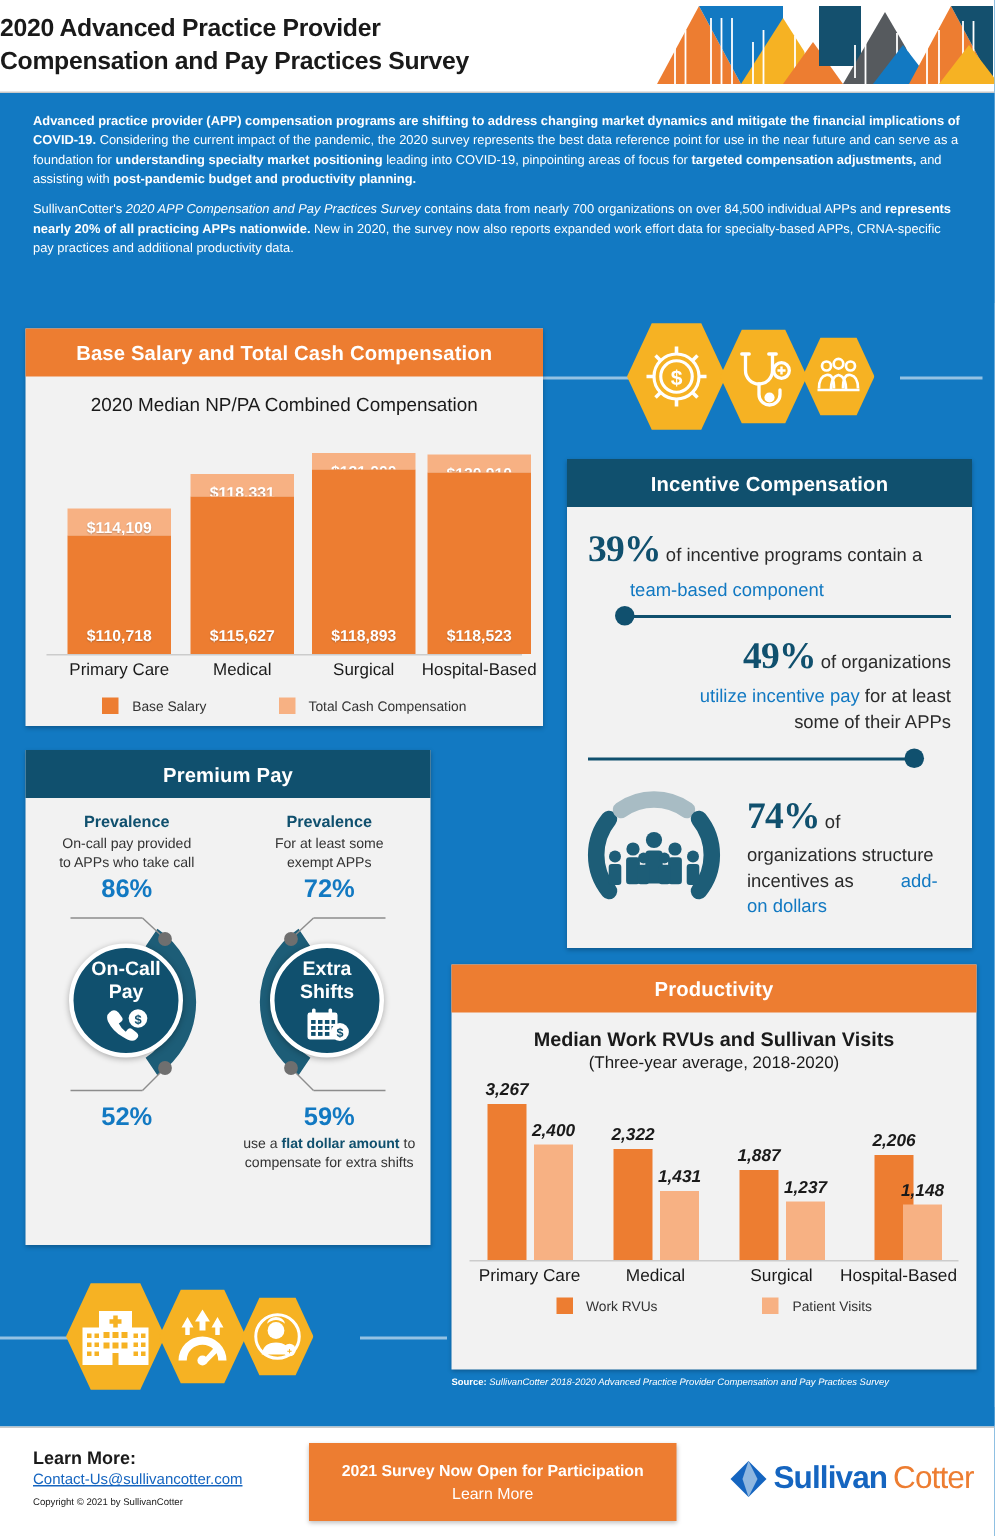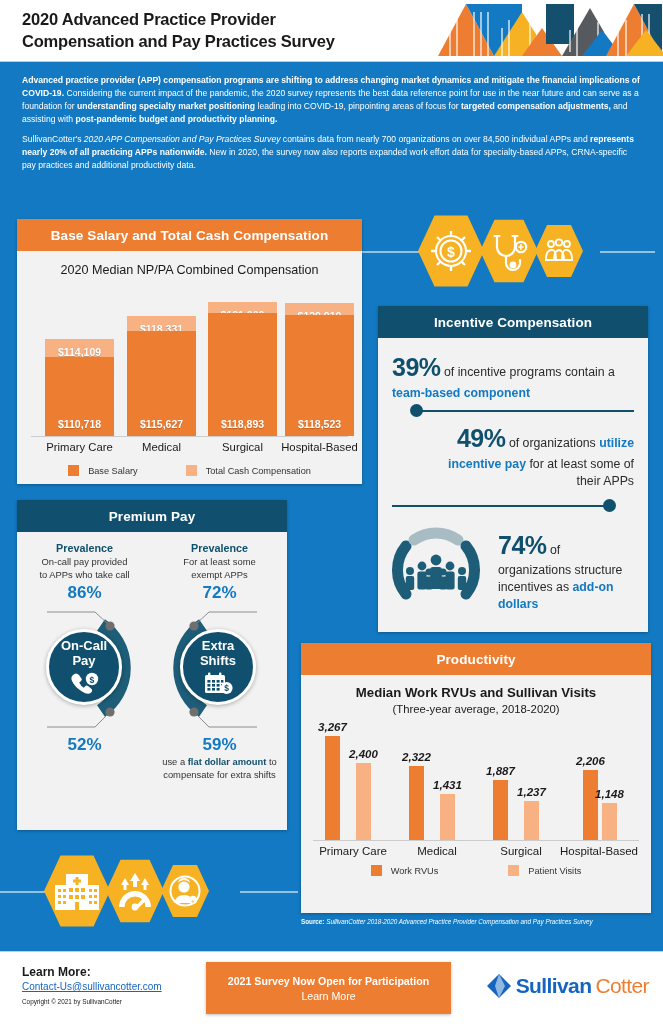--- a/index.html
+++ b/index.html
@@ -12,21 +12,21 @@
   }
   .page { position:relative; width:663px; height:1024px; background:#1279c2; }
 
   
   .header {
     position:absolute; left:0; top:0; width:663px; height:62px;
     background:#ffffff; border-bottom:1px solid #c9c9c9;
     display:flex; align-items:center;
   }
   .header-title {
-    margin-left:22px; font-size:16.5px; font-weight:bold; color:#1a1a1a;
+    font-size:16.5px; font-weight:bold; color:#1a1a1a;
     line-height:1.28; letter-spacing:-.2px; white-space:pre-line;
   }
   .header-deco { position:absolute; right:0; top:0; width:233px; height:56px; }
 
   
   .intro {
     position:absolute; left:0; top:62px; width:663px; height:140px;
     background:#1279c2; padding:12px 22px 0 22px; color:#ffffff;
   }
   .intro p { font-size:8.6px; line-height:1.52; margin-bottom:7px; }
@@ -62,22 +62,22 @@
   .c1-cats { position:relative; height:22px; margin:0 14px; }
   .c1-cat { position:absolute; top:4px; width:86px; text-align:center; font-size:11.3px; color:#1a1a1a; }
   .legend { display:flex; justify-content:center; gap:48px; margin-top:6px; }
   .legend-item { display:flex; align-items:center; gap:9px; font-size:9.2px; color:#333; }
   .swatch { width:11px; height:11px; display:block; }
 
   
   #panel-incentive { left:378px; top:306px; width:270px; height:326px; }
   .inc-body { padding:12px 14px 0 14px; }
   .inc-row { font-size:12.3px; color:#2b2b2b; line-height:1.38; }
-  .big { font-size:25px; font-weight:bold; color:#10506e; letter-spacing:-.5px; }
-  .hl { color:#1279c2; font-weight:bold; }
+  .big { font-size:25px; font-weight:bold; color:#10506e; letter-spacing:-.5px;font-family:Liberation Serif, serif; }
+  .hl { color:#1279c2; font-weight:normal;margin-left:28px; }
   .inc-sep { position:relative; height:20px; }
   .inc-sep .line { position:absolute; top:9px; height:2px; background:#10506e; }
   .inc-sep .dot { position:absolute; top:3px; width:13px; height:13px; border-radius:50%; background:#10506e; }
   .r-left { text-align:left; }
   .r-right { text-align:right; }
 
   
   #panel-premium { left:17px; top:500px; width:270px; height:330px; }
   .pp-grid { display:flex; }
   .pp-col { width:50%; text-align:center; padding-top:10px; }
@@ -96,21 +96,21 @@
     border:3px solid #ffffff; box-shadow:0 1px 4px rgba(0,0,0,.3);
   }
   .circle-badge .cb-t { font-size:13px; font-weight:bold; line-height:1.15; text-align:center; }
 
   
   #panel-prod { left:301px; top:643px; width:350px; height:270px; }
   .c2-t1 { text-align:center; font-size:13.2px; font-weight:bold; color:#1a1a1a; margin-top:10px; }
   .c2-t2 { text-align:center; font-size:12.6px; color:#1a1a1a; margin-top:1px; }
   .c2-t3 { text-align:center; font-size:11.3px; color:#1a1a1a; margin-top:3px; }
   .c2-plot { position:relative; height:118px; margin:8px 12px 0 12px; border-bottom:1px solid #cccccc; }
-  .c2-bar { position:absolute; bottom:0; width:15px;font-style:italic; }
+  .c2-bar { position:absolute; bottom:0; width:26px;font-style:italic; }
   .c2-bar .fill { width:100%; height:100%; }
   .c2-bar .vlab {
     position:absolute; left:50%; transform:translateX(-50%); top:-15px;
     font-size:11.5px; font-weight:bold; color:#1a1a1a; white-space:nowrap;
   }
   .c2-cats { position:relative; height:22px; margin:0 12px; }
   .c2-cat { position:absolute; top:4px; width:88px; text-align:center; font-size:11.5px; color:#1a1a1a; }
   .prod-source {
     position:absolute; left:301px; top:918px; width:350px;
     font-size:6.3px; color:#ffffff; font-style:italic;

